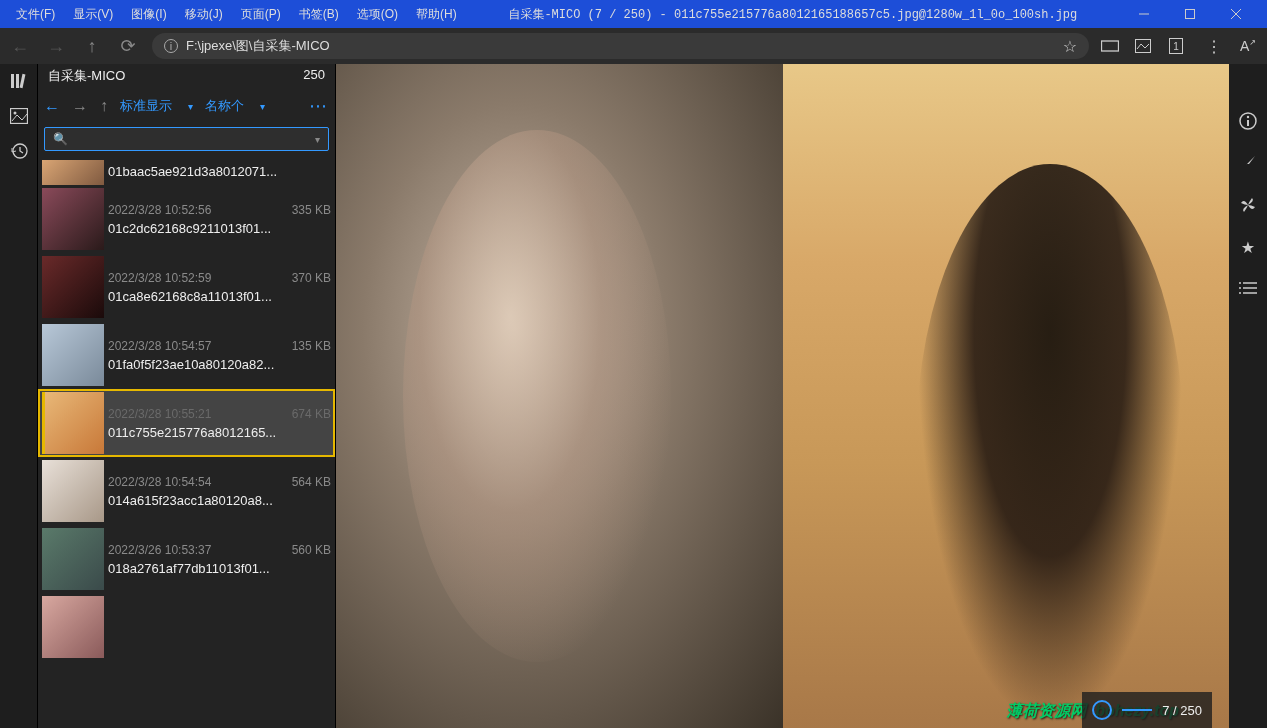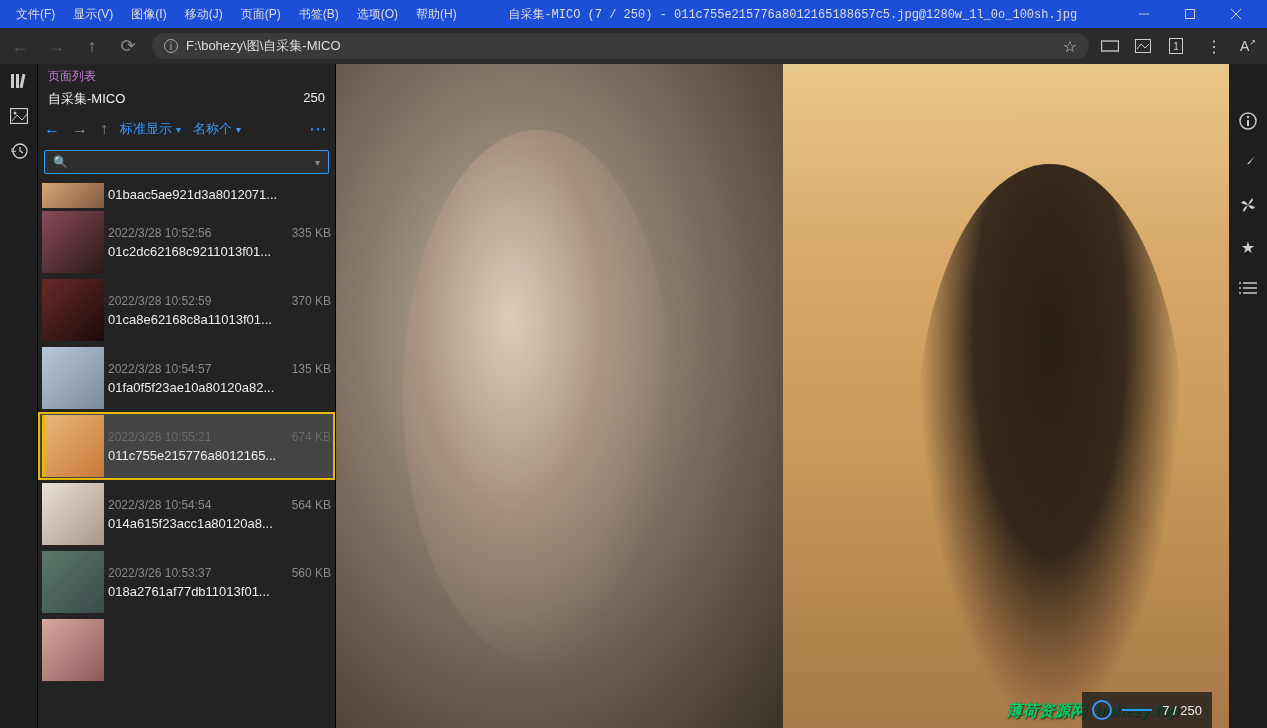--- a/index.html
+++ b/index.html
@@ -28,21 +28,21 @@
 .left-rail { width: 38px; background: #1e1e1e; display: flex; flex-direction: column; align-items: center; padding-top: 8px; gap: 18px; border-right: 1px solid #000; }
 .rail-icon { color: #ccc; font-size: 17px; cursor: pointer; }
 
 
 .sidebar { width: 298px; background: #232323; display: flex; flex-direction: column; border-right: 1px solid #000; }
 .sidebar-header { padding: 4px 10px 2px; color: #c77dd8; font-size: 12px; }
 .folder-title { padding: 3px 10px 6px; display: flex; justify-content: space-between; color: #eee; font-size: 13px; }
 .sidebar-sub { display: flex; align-items: center; padding: 4px 6px; gap: 12px; font-size: 13px; }
 .sub-nav { color: #3399ff; font-size: 16px; cursor: pointer; }
 .sub-nav.dim { color: #888; }
-.sub-link { color: #3399ff; cursor: pointer; display: flex; align-items: center; gap: 4px; }
+.sub-link { color: #3399ff; cursor: pointer; display: flex; align-items: center; gap: 16px; }
 .sub-dots { color: #3399ff; margin-left: auto; font-size: 18px; letter-spacing: 2px; }
 .search-box { margin: 6px; background: #2e2e2e; border: 1px solid #3399ff; border-radius: 2px; height: 24px; display: flex; align-items: center; padding: 0 8px; }
 .search-box .mag { color: #888; font-size: 12px; }
 .search-box input { background: transparent; border: none; outline: none; flex: 1; color: #ddd; margin-left: 6px; font-size: 12px; }
 .search-box .chev { color: #888; font-size: 10px; }
 
 .file-list { flex: 1; overflow: hidden; }
 .file-row { display: flex; padding: 3px 4px 3px 4px; gap: 4px; cursor: pointer; }
 .file-row.partial { height: 28px; overflow: hidden; }
 .file-row.selected { border: 2px solid #e6b800; background: #444; padding: 1px 2px 1px 2px; }
@@ -116,21 +116,21 @@
   </div>
 </div>
 
 <div class="toolbar">
   <span class="nav-btn disabled">←</span>
   <span class="nav-btn disabled">→</span>
   <span class="nav-btn">↑</span>
   <span class="nav-btn">⟳</span>
   <div class="address-bar">
     <span class="addr-icon">i</span>
-    <span>F:\bohezy\图\自采集-MICO</span>
+    <span>F:\jpexe\图\自采集-MICO</span>
     <span class="star-icon">☆</span>
   </div>
   <span class="tool-icon">
     <svg width="18" height="14">
         <rect x="0.5" y="2" width="17" height="10" fill="none" stroke="#ccc" stroke-width="1.3"></rect>
       </svg>
   </span>
   <span class="tool-icon">
     <svg width="16" height="14">
         <rect x="0.5" y="0.5" width="15" height="13" fill="none" stroke="#ccc"></rect>
@@ -167,21 +167,20 @@
     <span class="rail-icon">
       <svg width="18" height="18">
           <circle cx="10" cy="9" r="7" fill="none" stroke="#ccc" stroke-width="1.3"></circle>
           <polyline points="10,5 10,9 13,11" fill="none" stroke="#ccc" stroke-width="1.3"></polyline>
           <polyline points="2,6 2,10 6,9" fill="none" stroke="#ccc"></polyline>
         </svg>
     </span>
   </div>
 
   <div class="sidebar">
-    <div class="sidebar-header">页面列表</div>
     <div class="folder-title">
       <span>自采集-MICO</span>
       <span>250</span>
     </div>
     <div class="sidebar-sub">
       <span class="sub-nav">←</span>
       <span class="sub-nav dim">→</span>
       <span class="sub-nav dim">↑</span>
       <span class="sub-link">
           <span>标准显示</span> 

